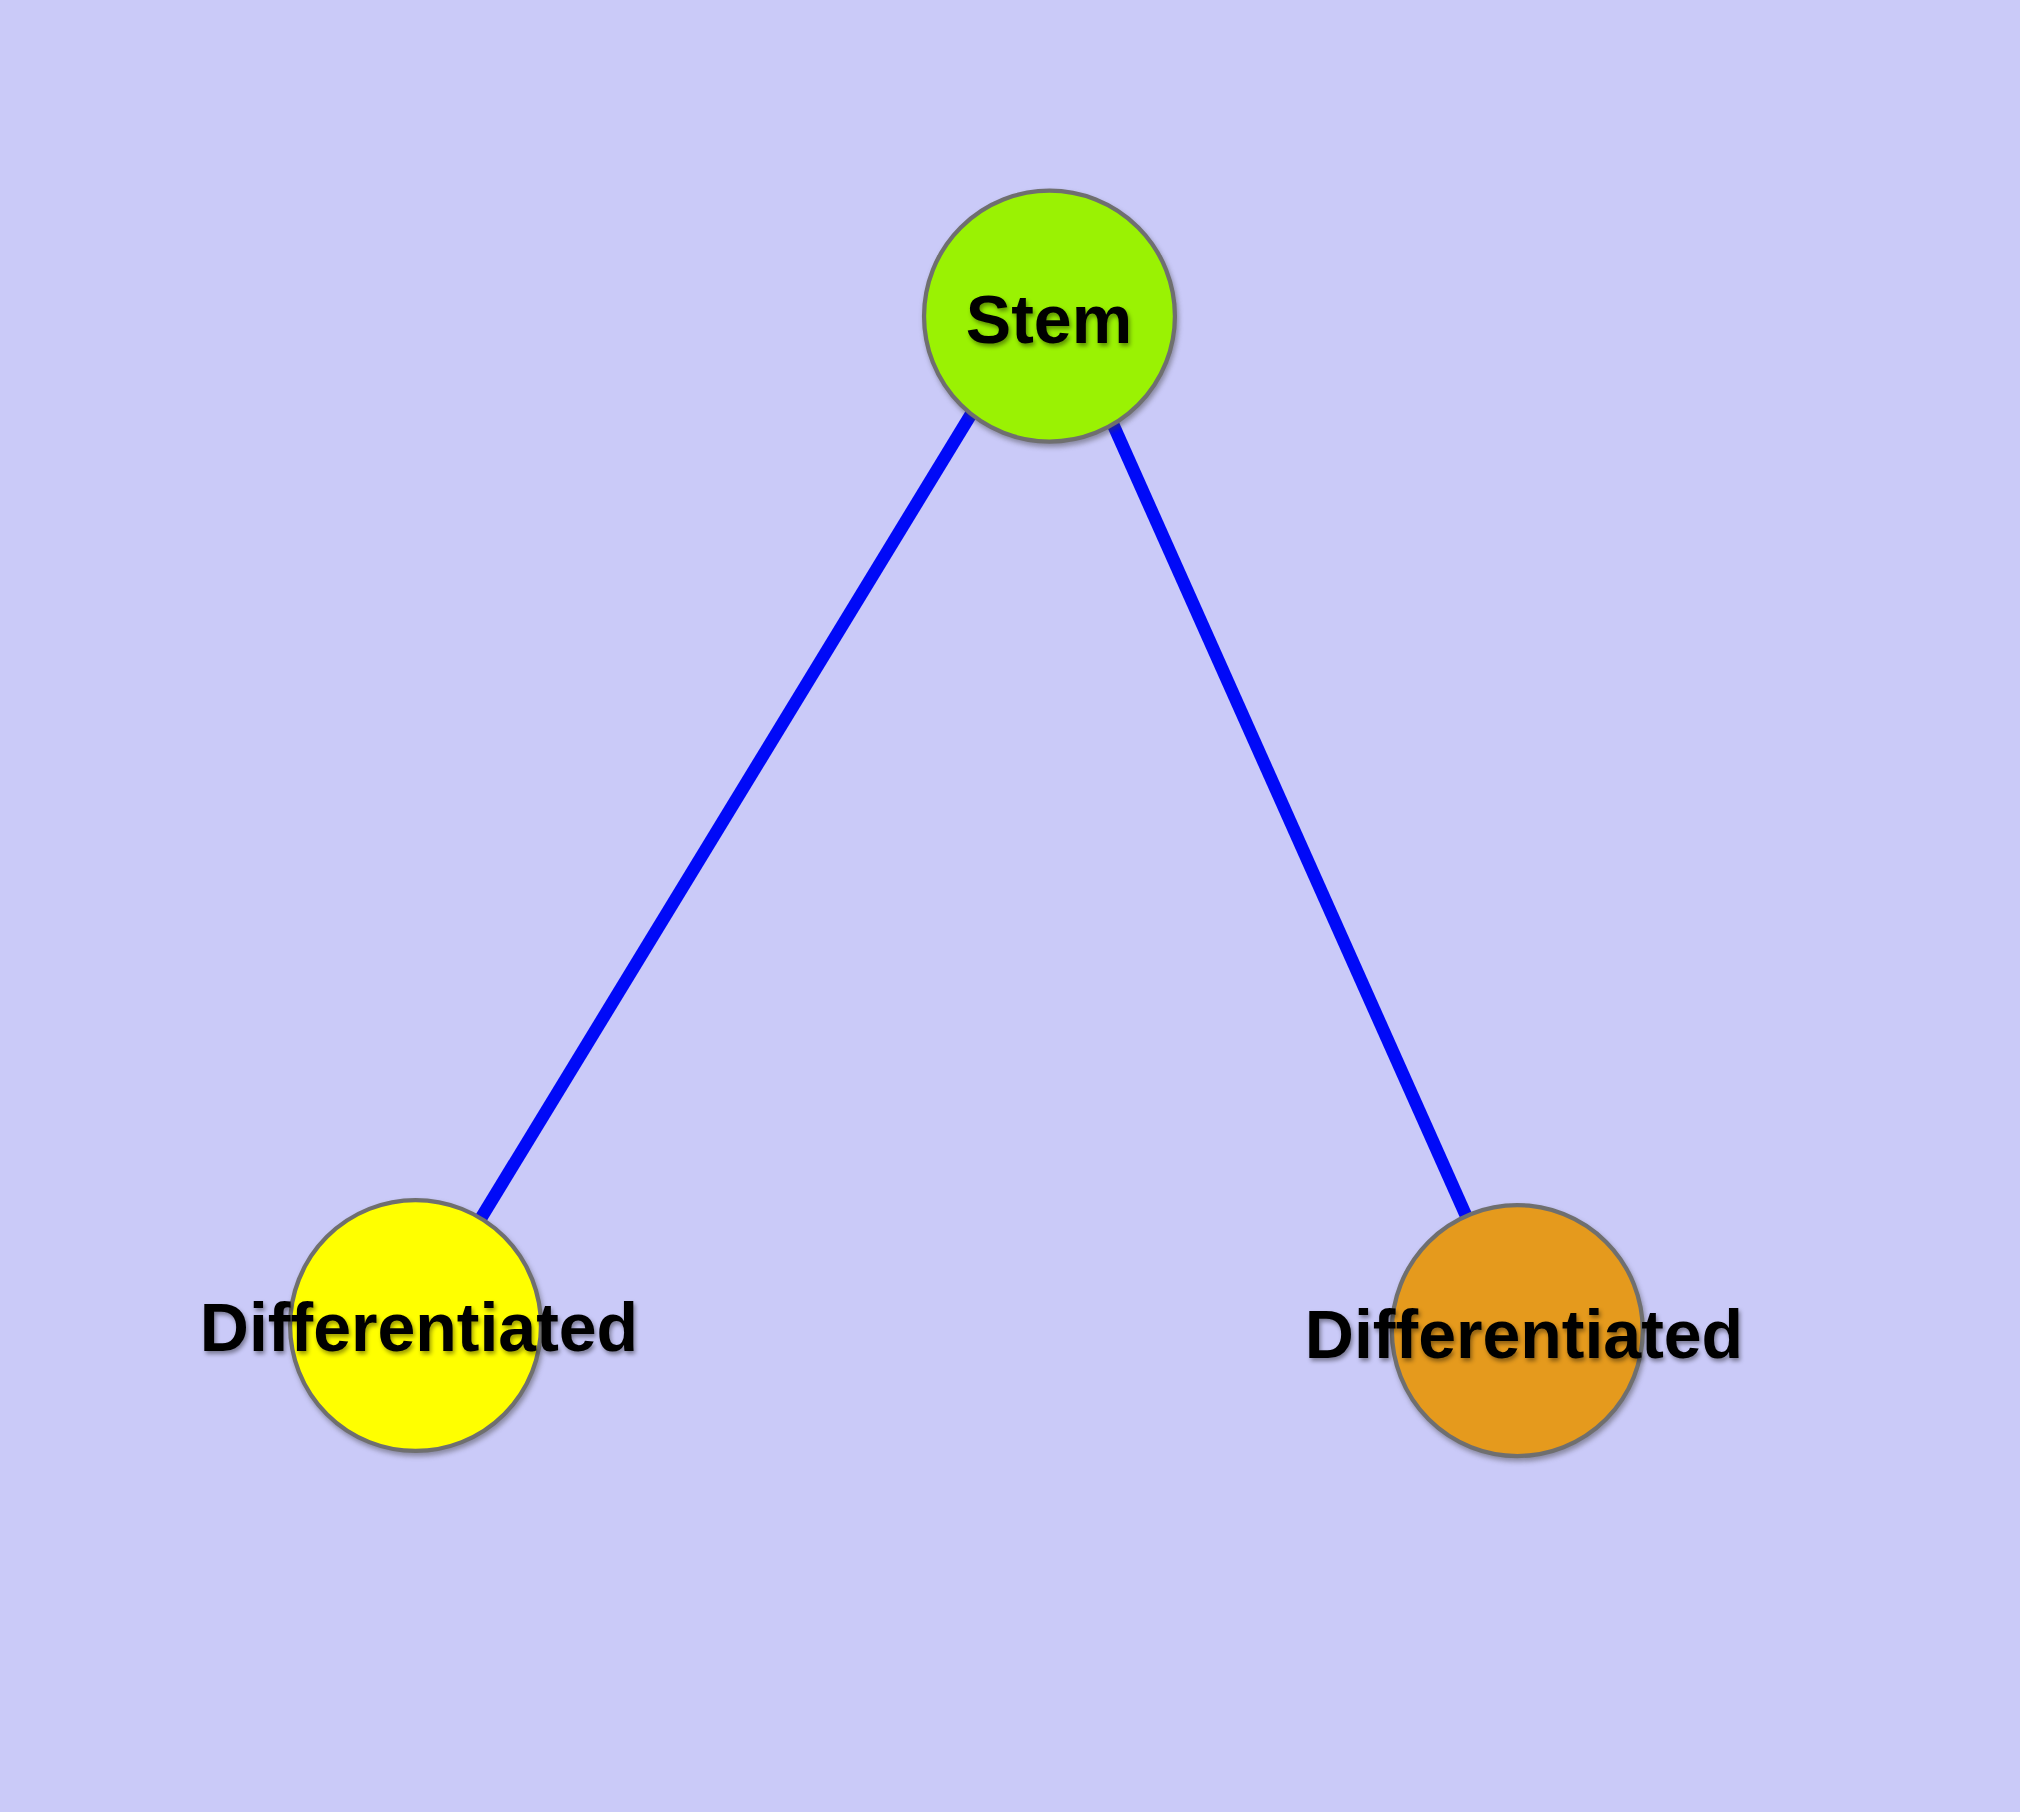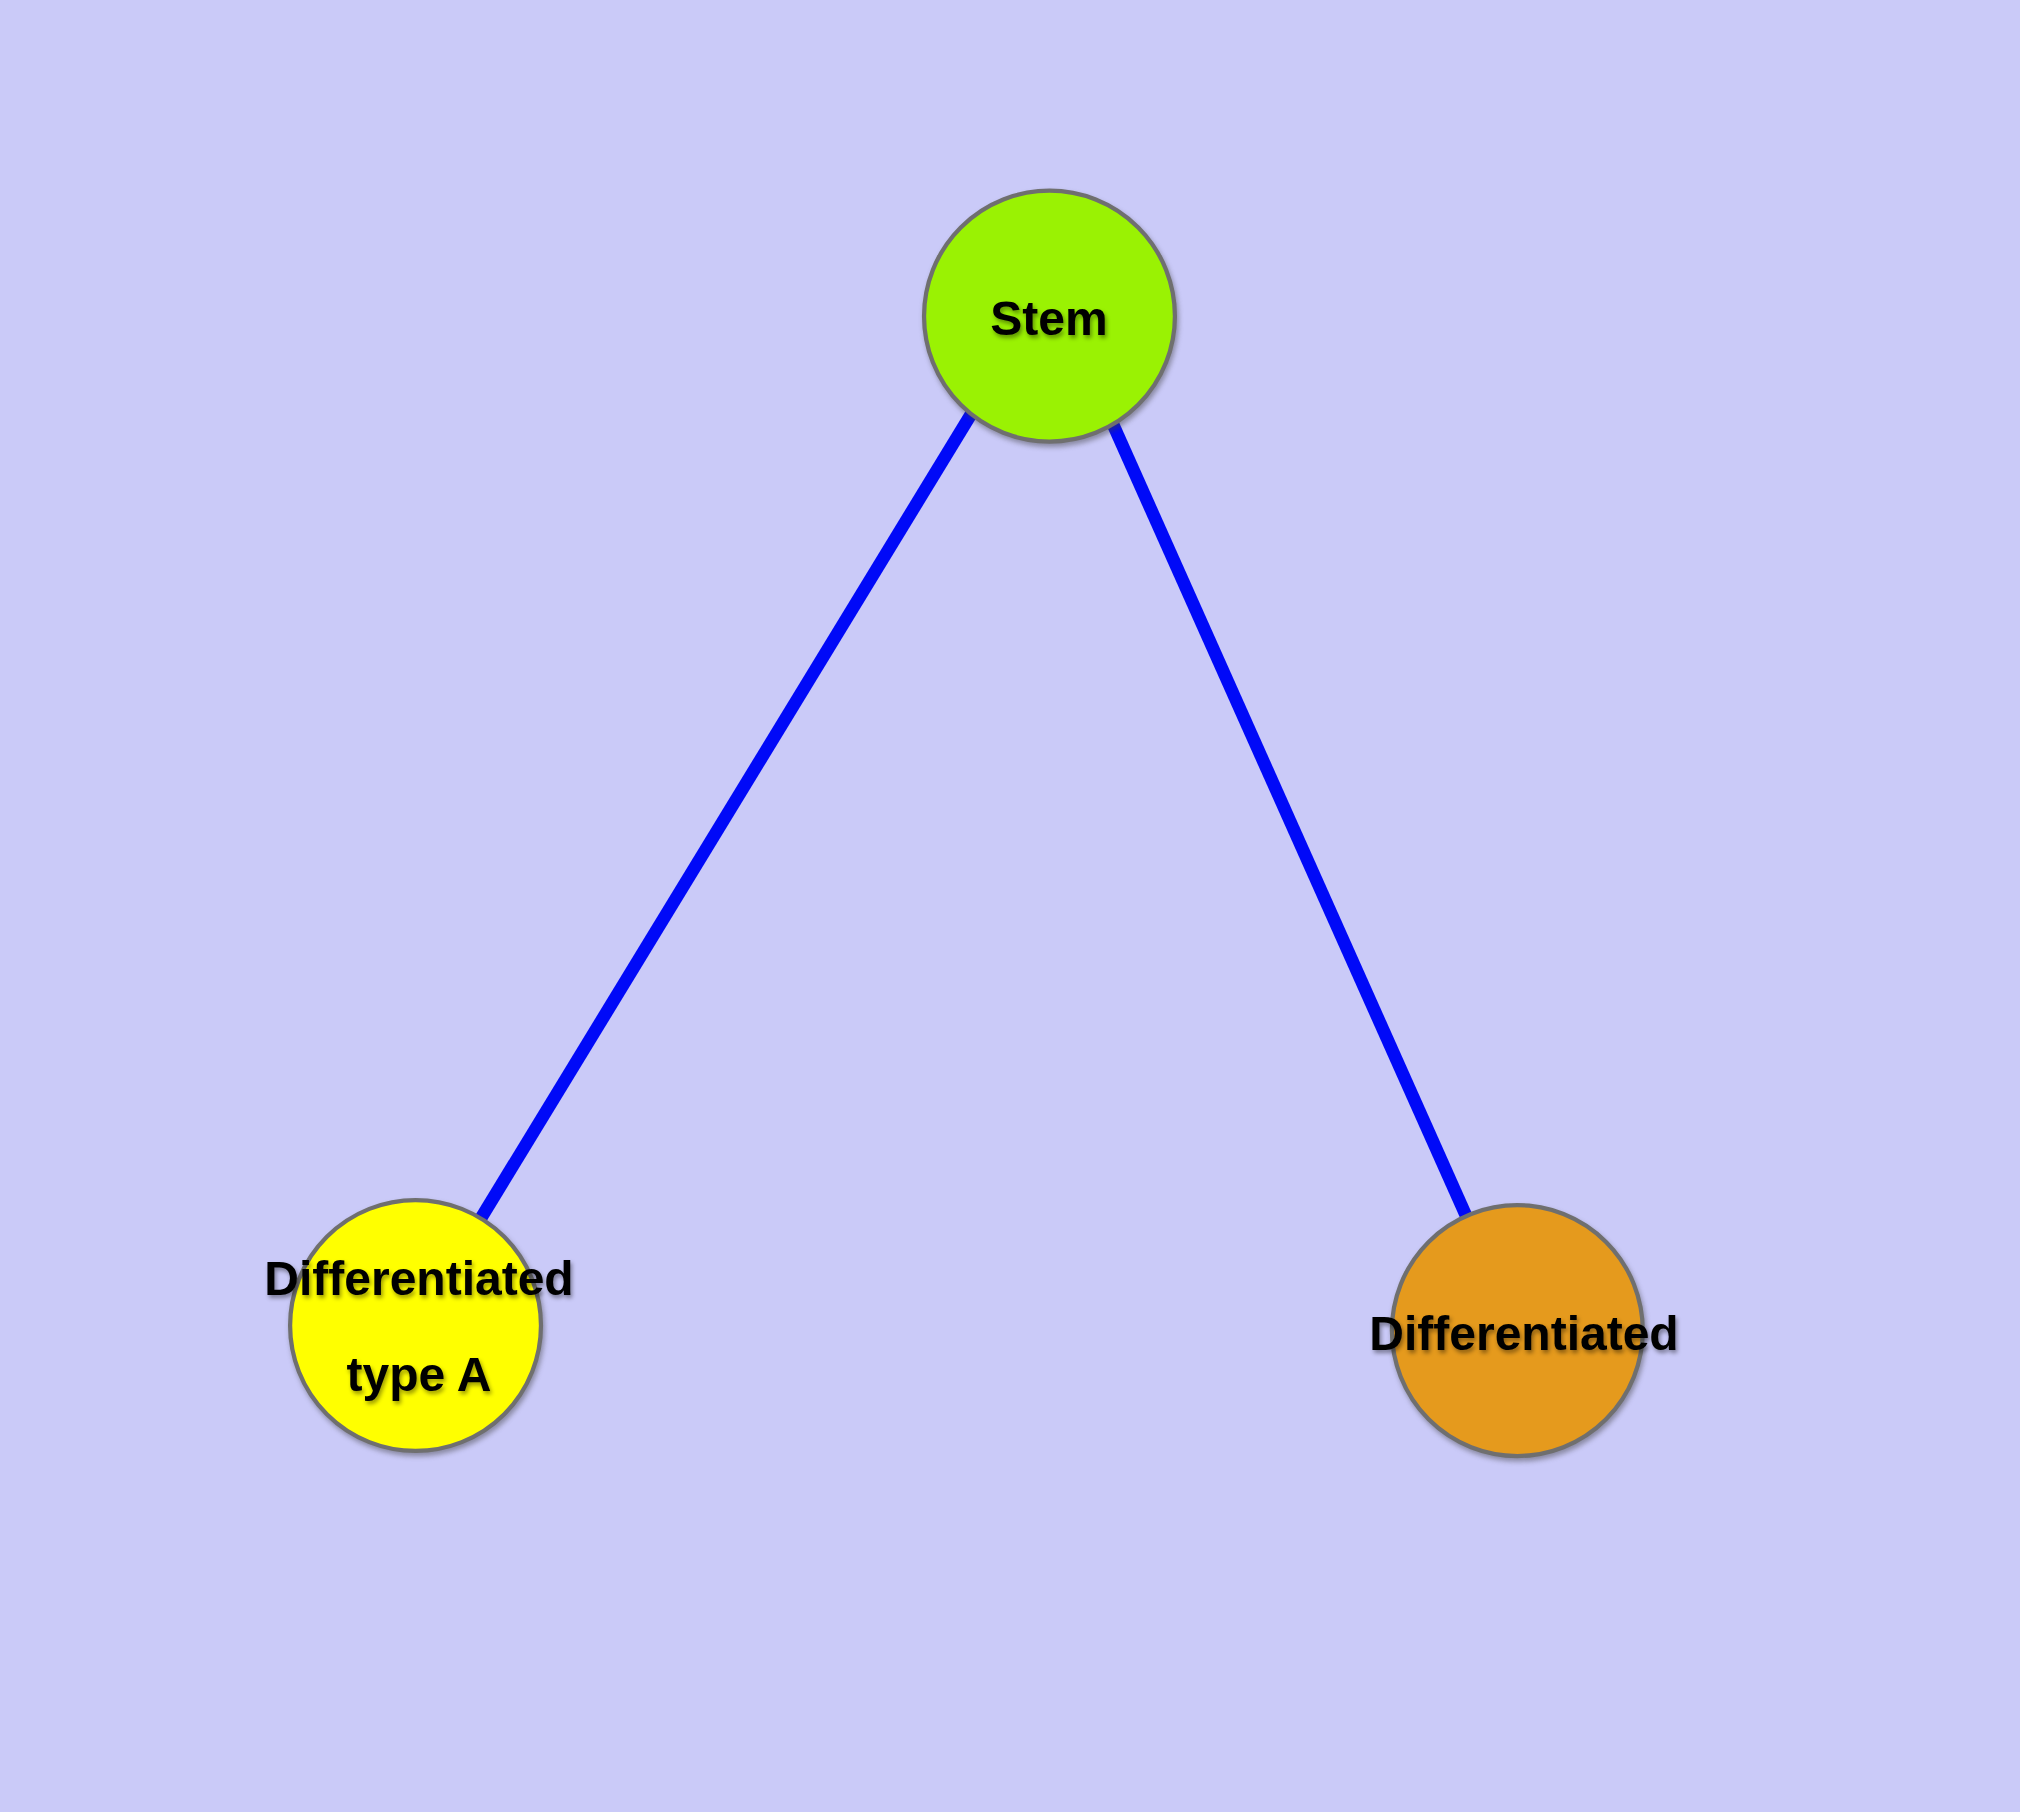--- a/index.html
+++ b/index.html
@@ -24,21 +24,21 @@
     filter: drop-shadow(2px 4px 3px rgba(60, 60, 60, 0.45));
   }
   .edge {
     stroke-linecap: butt;
   }
   .node-label {
     position: absolute;
     z-index: 2;
     transform: translate(-50%, -50%);
     text-align: center;
-    font-size: 48px;
+    font-size: 68px;
     font-weight: bold;
     line-height: 96px;
     color: #000000;
     white-space: nowrap;
     text-shadow: 1.7px 3.4px 4.2px rgba(0, 0, 0, 0.40);
     pointer-events: none;
   }
   .node-label span { display: block; }
   #label-stem { left: 1049px; top: 319px; }
   #label-a    { left: 419px;  top: 1327px; }
@@ -61,20 +61,19 @@
 
     <circle class="node" cx="1790" cy="1570" r="148" stroke-width="5" fill="#e59a1d" stroke="#6f6f6f"></circle>
   </svg>
 
   <div class="node-label" id="label-stem">
     <span>Stem</span>
   </div>
 
   <div class="node-label" id="label-a">
     <span>Differentiated</span>
-    <span>type A</span>
   </div>
 
   <div class="node-label" id="label-b">
     <span>Differentiated</span>
   </div>
 </div>
 
 
 </body></html>

